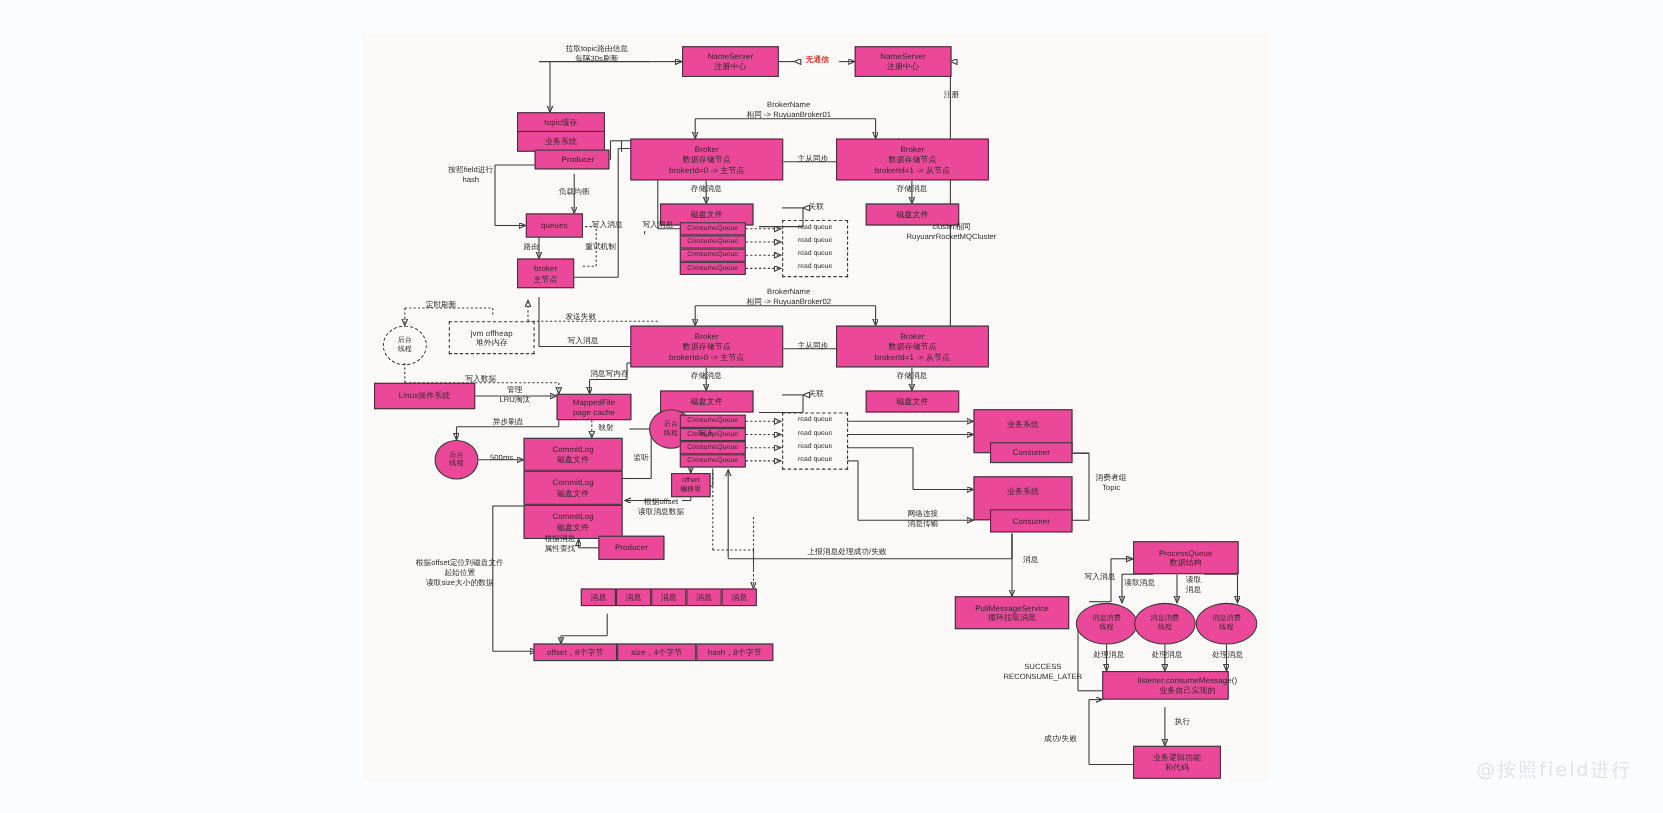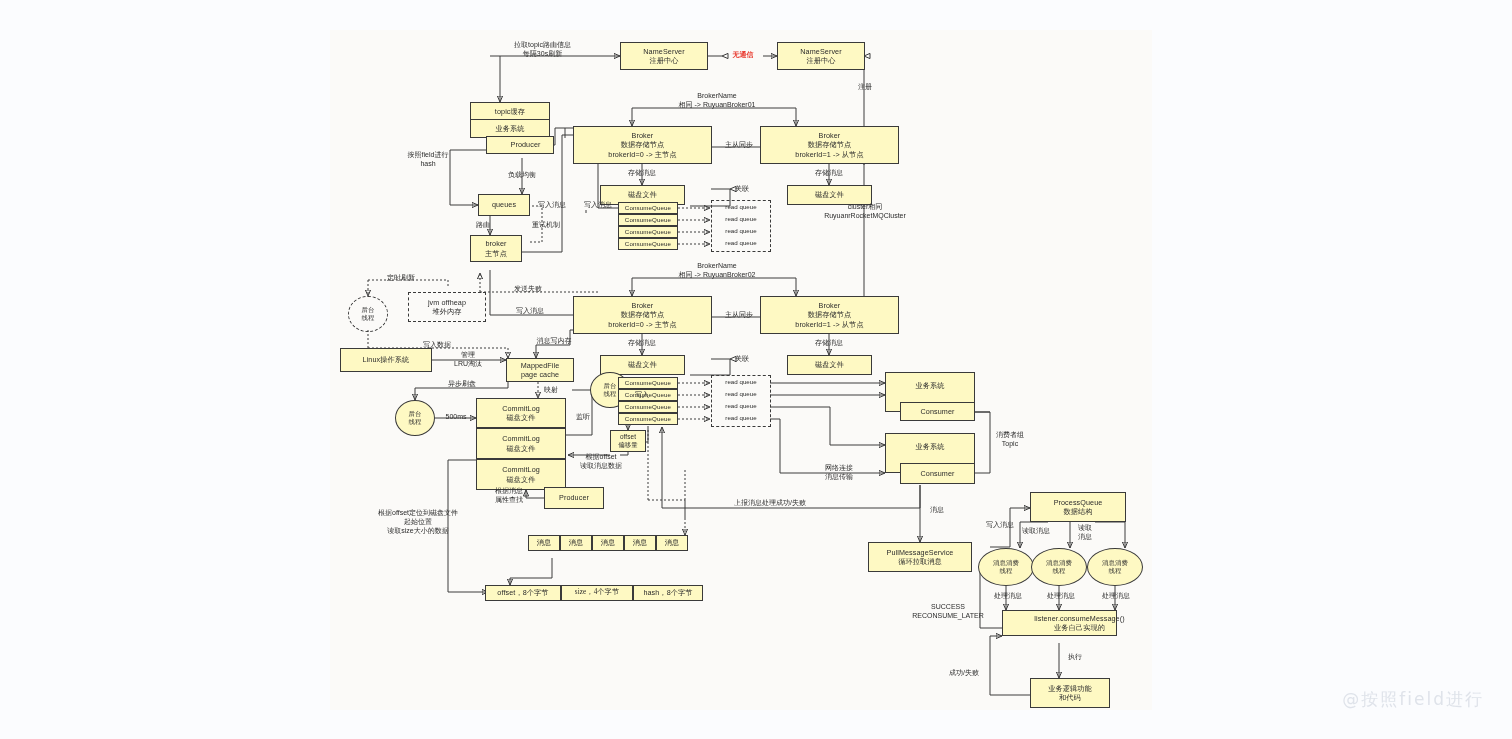--- a/index.html
+++ b/index.html
@@ -11,21 +11,21 @@
     position:relative;
   }
   #canvas{
     position:absolute;left:330px;top:30px;width:822px;height:680px;
     background:#fbfaf8;
   }
   .node{
     position:absolute;
     box-sizing:border-box;
     border:1px solid #3a3a3a;
-    background:#fef9c3;
+    background:#ec4899;
     color:#2b2b2b;
     display:flex;flex-direction:column;
     align-items:center;justify-content:center;
     text-align:center;
     font-size:7.2px;
     line-height:1.28;
     letter-spacing:.1px;
     white-space:pre-line;
   }
   .node.dashed{border:1px dashed #3a3a3a;background:transparent;}
@@ -344,21 +344,21 @@
   <div style="position:absolute;left:198px;top:505px;width:160px;height:16px;">
     <div class="node" style="left:0;top:0;width:32px;height:16px;">消息</div>
     <div class="node" style="left:32px;top:0;width:32px;height:16px;">消息</div>
     <div class="node" style="left:64px;top:0;width:32px;height:16px;">消息</div>
     <div class="node" style="left:96px;top:0;width:32px;height:16px;">消息</div>
     <div class="node" style="left:128px;top:0;width:32px;height:16px;">消息</div>
   </div>
 
   <div style="position:absolute;left:155px;top:555px;width:218px;height:16px;">
     <div class="node" style="left:0;top:0;width:76px;height:16px;">offset，8个字节</div>
-    <div class="node" style="left:76px;top:0;width:72px;height:16px;font-family:Liberation Serif, serif;">size，4个字节</div>
+    <div class="node" style="left:76px;top:0;width:72px;height:16px;">size，4个字节</div>
     <div class="node" style="left:148px;top:0;width:70px;height:16px;">hash，8个字节</div>
   </div>
 
   <div class="node" style="left:555px;top:342px;width:90px;height:40px;justify-content:flex-start;padding-top:8px;">业务系统</div>
   <div class="node" style="left:570px;top:372px;width:75px;height:19px;">Consumer</div>
   <div class="node" style="left:555px;top:403px;width:90px;height:40px;justify-content:flex-start;padding-top:8px;">业务系统</div>
   <div class="node" style="left:570px;top:433px;width:75px;height:21px;">Consumer</div>
 
   <div class="node" style="left:538px;top:512px;width:104px;height:30px;">PullMessageService
 循环拉取消息</div>

